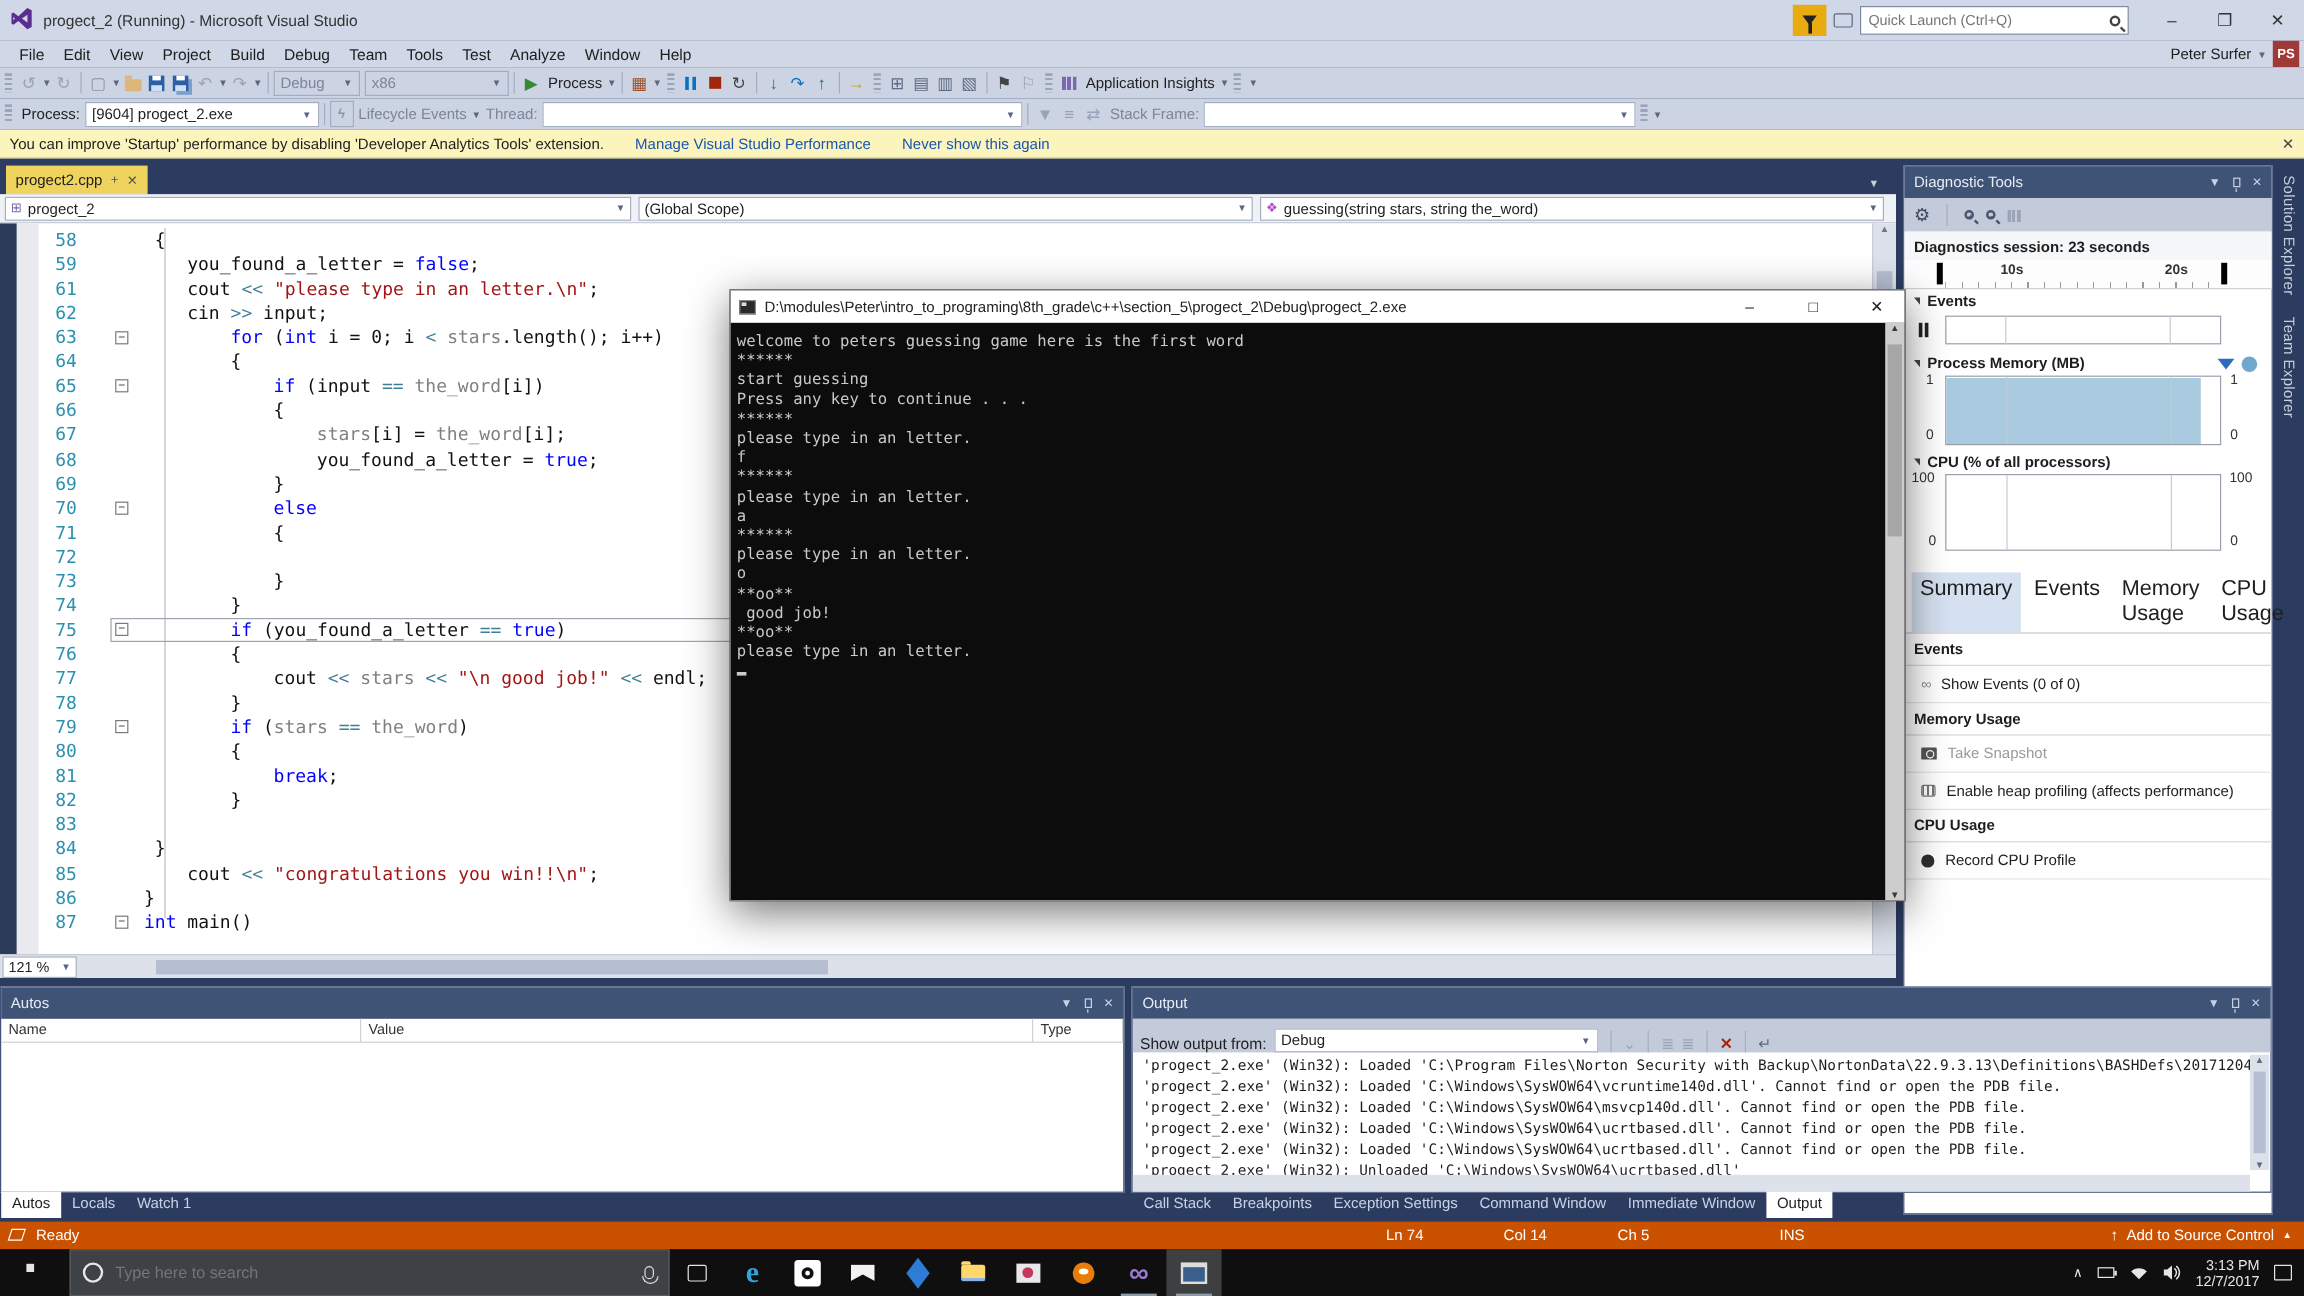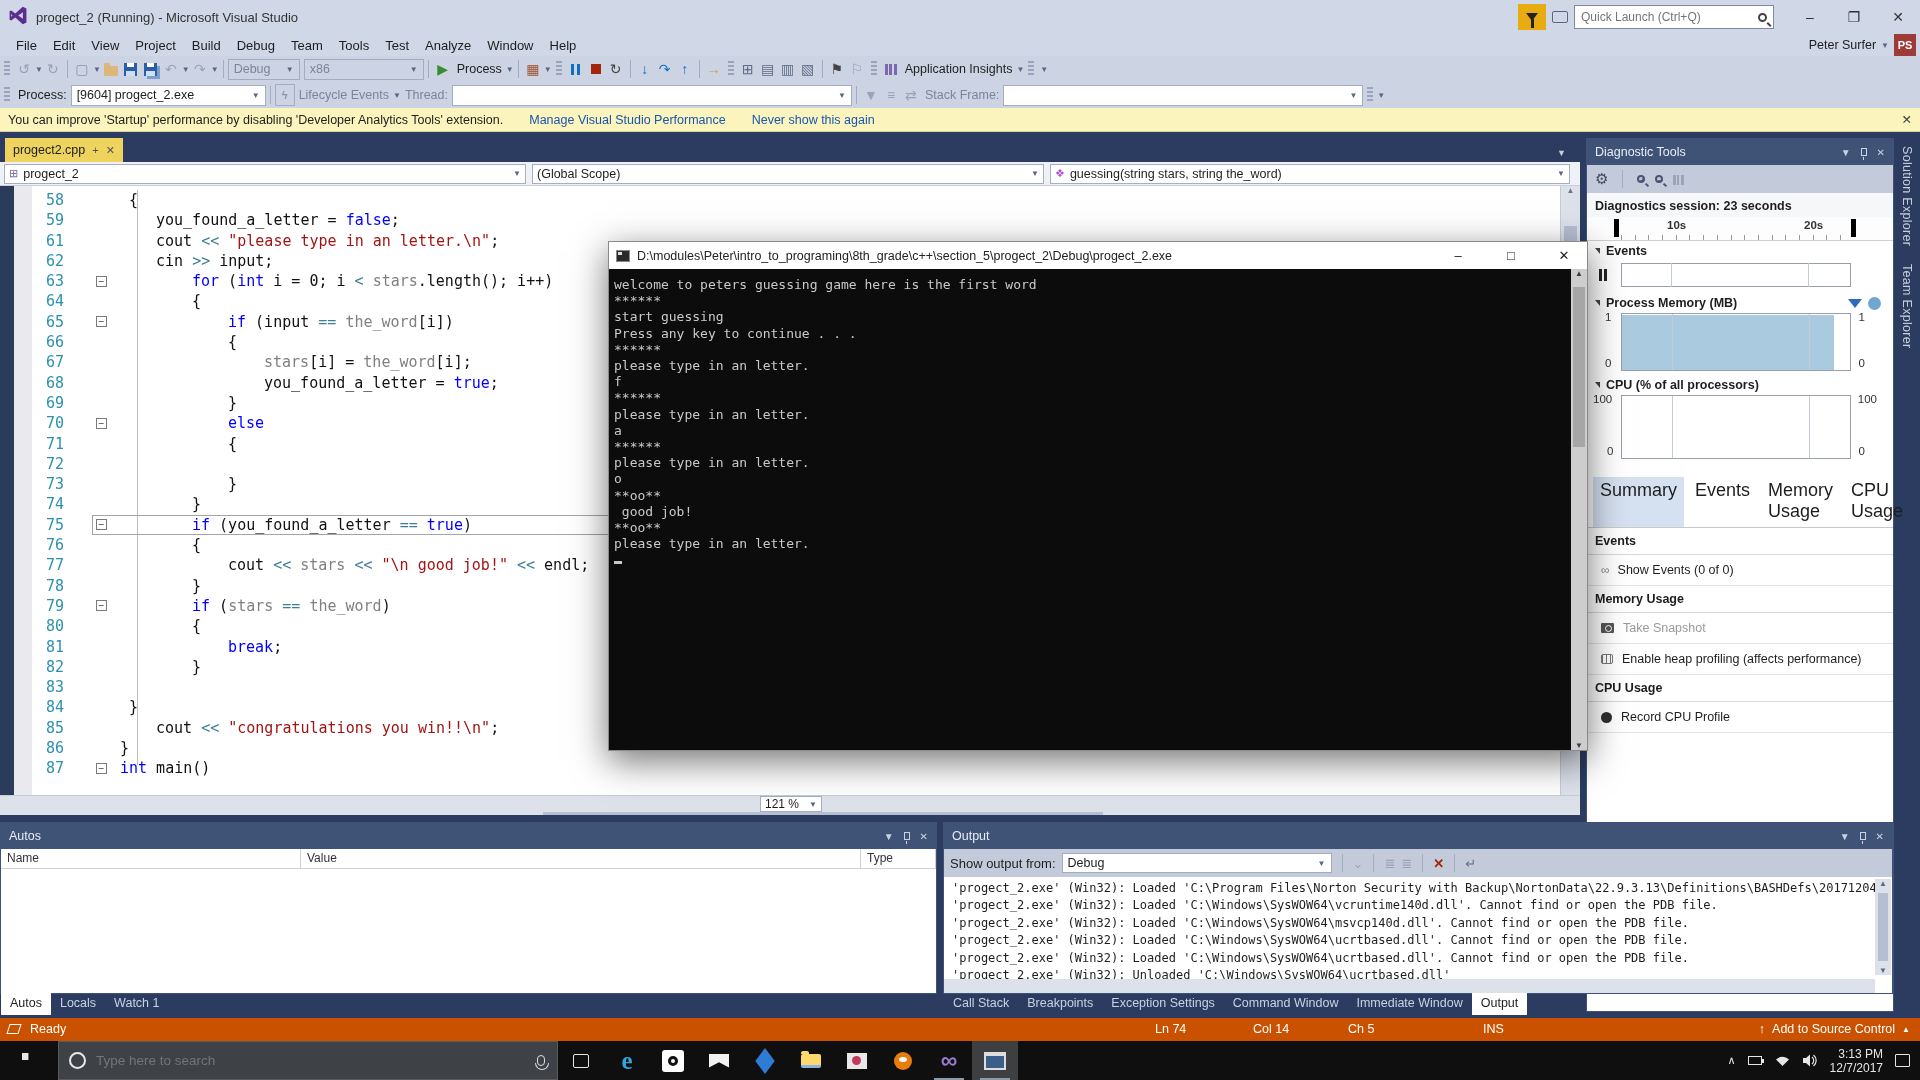--- a/index.html
+++ b/index.html
@@ -8,21 +8,21 @@
 
   
   #titlebar { position:absolute; left:0; top:0; width:1920px; height:34px; background:#d0d7e6; display:flex; align-items:center; }
   #titlebar .vs-logo { margin:0 8px 0 8px; }
   #titlebar .win-title { font-size:13px; color:#333; }
   .tb-right { position:absolute; right:0; top:0; height:34px; display:flex; align-items:center; gap:6px; }
   .flag-btn { width:28px; height:26px; background:#e8ab11; display:flex; align-items:center; justify-content:center; }
   .funnel { width:0; height:0; border-left:6px solid transparent; border-right:6px solid transparent; border-top:8px solid #222; position:relative; }
   .funnel::after { content:""; position:absolute; left:-1.5px; top:-2px; width:3px; height:9px; background:#222; }
   .feedback-ic { width:16px; height:12px; border:1.5px solid #5a6784; border-radius:2px; position:relative; }
-  .quick-launch { width:200px; height:24px; background:#fff; border:1px solid #7e8aa4; display:flex; align-items:center; padding:0 6px; }
+  .quick-launch { width:224px; height:24px; background:#fff; border:1px solid #7e8aa4; display:flex; align-items:center; padding:0 6px; }
   .quick-launch input { border:none; outline:none; flex:1; font-size:12px; color:#666; font-family:"Liberation Sans",sans-serif; background:transparent; }
   .mag { width:9px; height:9px; border:2px solid #444; border-radius:50%; position:relative; flex:none; }
   .mag::after { content:""; position:absolute; width:2px; height:5px; background:#444; transform:rotate(-45deg); left:8px; top:7px; }
   .win-btns { display:flex; margin-left:8px; }
   .win-btn { width:44px; height:30px; display:flex; align-items:center; justify-content:center; color:#333; font-size:14px; }
 
   #menubar { position:absolute; left:0; top:34px; width:1920px; height:22px; background:#d0d7e6; display:flex; align-items:center; padding-left:8px; }
   .menu-item { padding:2px 8px; color:#1e1e1e; }
   .user-area { position:absolute; right:4px; top:34px; height:22px; display:flex; align-items:center; gap:5px; font-size:12.5px; }
   .avatar { width:22px; height:22px; background:#9e3a38; color:#fff; display:flex; align-items:center; justify-content:center; font-size:11px; font-weight:bold; }
@@ -69,21 +69,21 @@
   .fold { width:36px; flex:none; position:relative; }
   .fold-box { position:absolute; left:12px; top:4.5px; width:11px; height:11px; border:1px solid #7a7a7a; background:#fff; color:#333; font-size:10px; line-height:9px; text-align:center; font-family:"Liberation Sans",sans-serif; }
   .guide-line { position:absolute; left:137px; top:4px; width:1px; height:575px; background:#bdbdbd; }
   .ctext { color:#111; }
   .tk-k { color:#0000ff; } .tk-s { color:#a31515; } .tk-v { color:#808080; } .tk-o { color:#3f7f95; } .tk-p { color:#111; }
   .current-box { position:absolute; left:92px; right:22px; height:20.3px; border:1px solid #9fa4ae; }
   .ed-margin { position:absolute; left:0; top:0; width:14px; height:609px; background:#2b3c5a; }
   .ed-margin2 { position:absolute; left:14px; top:0; width:18px; height:609px; background:#e9e9ee; }
   #vscroll { position:absolute; right:0; top:0; width:20px; height:609px; background:#dce1ea; border-left:1px solid #c5cbd8; font-size:8px; color:#6b7689; text-align:center; }
   #vscroll .thumb { position:absolute; left:3px; right:3px; top:40px; height:200px; background:#b6bfd2; }
-  #zoomrow { height:20px; background:#dce1ea; border-top:1px solid #c5cbd8; display:flex; align-items:center;flex-direction:column; }
+  #zoomrow { height:20px; background:#dce1ea; border-top:1px solid #c5cbd8; display:flex; align-items:center; }
   .zoom-combo { width:62px; height:18px; background:#fff; border:1px solid #a6aec0; margin-left:2px; display:flex; align-items:center; justify-content:space-between; padding:0 4px; font-size:12px; }
   #hthumb { width:560px; height:12px; background:#b6bfd2; margin-left:66px; }
 
   
   #console { position:absolute; left:608px; top:241px; width:980px; height:510px; border:1px solid #8a8a8a; box-shadow:0 10px 34px rgba(0,0,0,.55); background:#0c0c0c; z-index:50; }
   #con-title { height:27px; background:#fff; display:flex; align-items:center; padding-left:7px; gap:7px; }
   .con-ic { width:14px; height:12px; background:#2a2a2a; border:1px solid #888; position:relative; }
   .con-ic::before { content:""; position:absolute; left:1px; top:1px; width:4px; height:3px; background:#ddd; }
   #con-title .t { font-size:12.5px; color:#222; flex:1; white-space:nowrap; overflow:hidden; }
   .con-btn { width:46px; height:27px; display:flex; align-items:center; justify-content:center; color:#222; font-size:13px; }
@@ -134,21 +134,21 @@
   
   #vtabs { position:absolute; left:1894px; top:138px; width:26px; height:500px; display:flex; flex-direction:column; gap:18px; padding-top:8px; align-items:center; }
   .vtab { writing-mode:vertical-rl; color:#c8cedc; font-size:12.5px; letter-spacing:.3px; }
 
   
   .bpanel { position:absolute; top:822px; height:172px; background:#fff; border:1px solid #41527a; display:flex; flex-direction:column; }
   #autos { left:0; width:937px; }
   #outputp { left:943px; width:950px; }
   #autos-cols { display:flex; height:20px; border-bottom:1px solid #d0d0d0; font-size:12px; color:#333; }
   #autos-cols .col { border-right:1px solid #d0d0d0; padding:2px 6px; }
-  #out-toolbar { height:28px; background:#c3cbdb; display:flex; align-items:center; padding:0 6px; gap:6px; }
+  #out-toolbar { height:28px; background:#c3cbdb; display:flex; align-items:flex-end; padding:0 6px; gap:6px; }
   #out-toolbar .combo { width:270px; height:20px; }
   .oic { font-size:13px; color:#5e6b85; }
   .oic.red { color:#a1260d; font-weight:bold; }
   .oic.dis { color:#9aa4b8; }
   #out-body { position:relative; flex:1; overflow:hidden; font-family:"DejaVu Sans Mono",monospace; font-size:12px; line-height:17.4px; padding:3px 20px 0 8px; white-space:pre; }
   #out-vscroll { position:absolute; right:1px; top:56px; width:16px; bottom:18px; background:#dce1ea; font-size:8px; color:#5e6b85; text-align:center; }
   #out-vscroll .thumb{ position:absolute; left:3px; right:3px; top:14px; bottom:14px; background:#b6bfd2; }
   #out-hscroll { position:absolute; left:0; bottom:0; right:17px; height:14px; background:#dce1ea; }
   .ptabs { position:absolute; left:0; bottom:-22px; height:22px; display:flex; font-size:12.5px; }
   .ptab { padding:3px 9px; color:#c9d2e4; }

